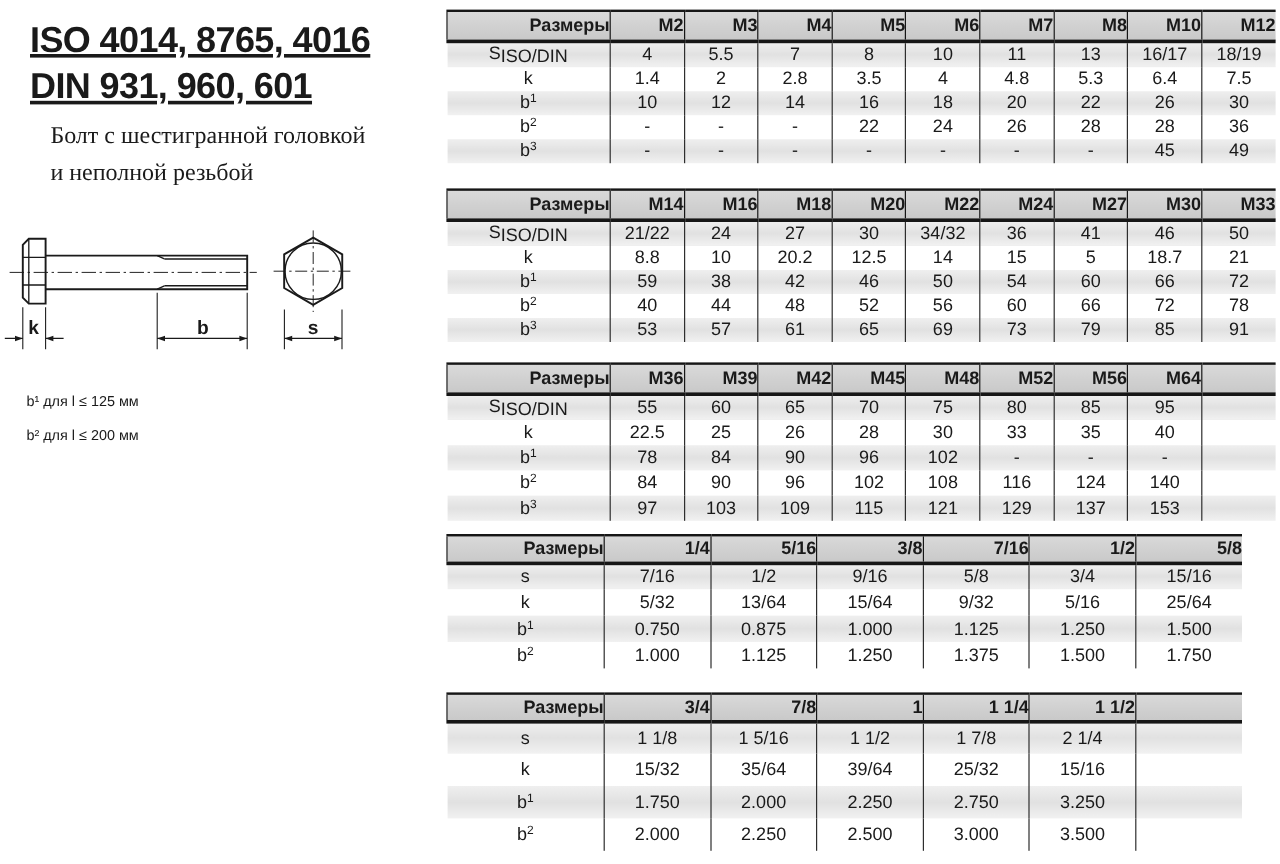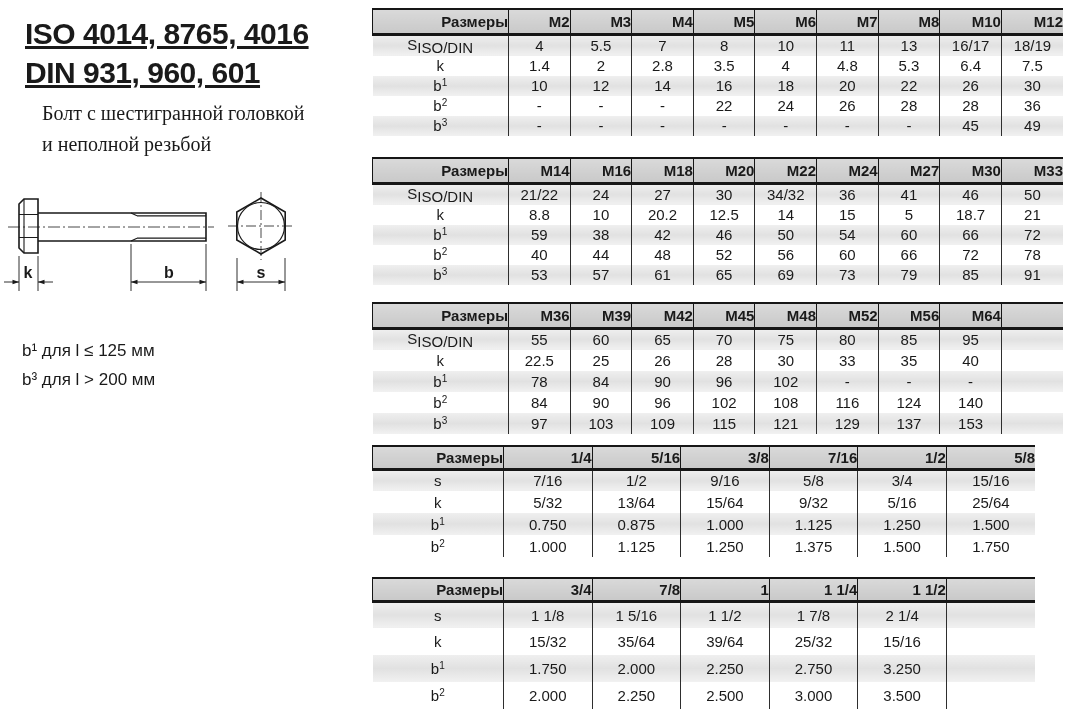--- a/index.html
+++ b/index.html
@@ -5,21 +5,21 @@
   html,body{margin:0;padding:0;}
   body{
     width:1067px;height:720px;position:relative;background:#ffffff;
     font-family:"Liberation Sans", sans-serif;color:#1a1a1a;overflow:hidden;
   }
   
   .title-block{position:absolute;left:25px;top:14px;}
   .title-line{font-size:30px;font-weight:700;line-height:39px;letter-spacing:-0.5px;text-decoration:underline;}
   .subtitle-block{position:absolute;left:42px;top:98px;font-family:Liberation Serif, serif;}
   .subtitle-line{font-size:20px;line-height:31px;}
-  .footnotes{position:absolute;left:22px;top:336px;font-size:17px;line-height:29px;}
+  .footnotes{position:absolute;left:22px;top:320px;font-size:12px;line-height:29px;}
   .drawing{position:absolute;left:0px;top:186px;}
   .drawing text{font-size:16px;font-weight:700;fill:#1a1a1a;}
   
   .tbl-wrap{position:absolute;}
   #t0{left:372px;top:8px;width:691px;}
   #t1{left:372px;top:157px;width:691px;}
   #t2{left:372px;top:302px;width:691px;}
   #t3{left:372px;top:445px;width:663px;}
   #t4{left:372px;top:577px;width:663px;}
   table.dim{border-collapse:collapse;table-layout:fixed;width:100%;color:#1a1a1a;}
@@ -103,21 +103,21 @@
     <path d="M237,72 V105 M285,72 V105" fill="none"></path>
     <path d="M237,96 H285" fill="none"></path>
     <polygon points="237,96 243.5,93.7 243.5,98.3" stroke="none"></polygon>
     <polygon points="285,96 278.5,93.7 278.5,98.3" stroke="none"></polygon>
   </g>
   <text x="261" y="92" text-anchor="middle">s</text>
 </svg>
 
 <div class="footnotes">
   <div>b¹ для l ≤ 125 мм</div>
-  <div>b³ для l &gt; 200 мм</div>
+  <div>b² для l ≤ 200 мм</div>
 </div>
 
 <div id="t0" class="tbl-wrap">
   <table class="dim">
       <colgroup>
         <col>
         <col>
         <col>
         <col>
         <col>

